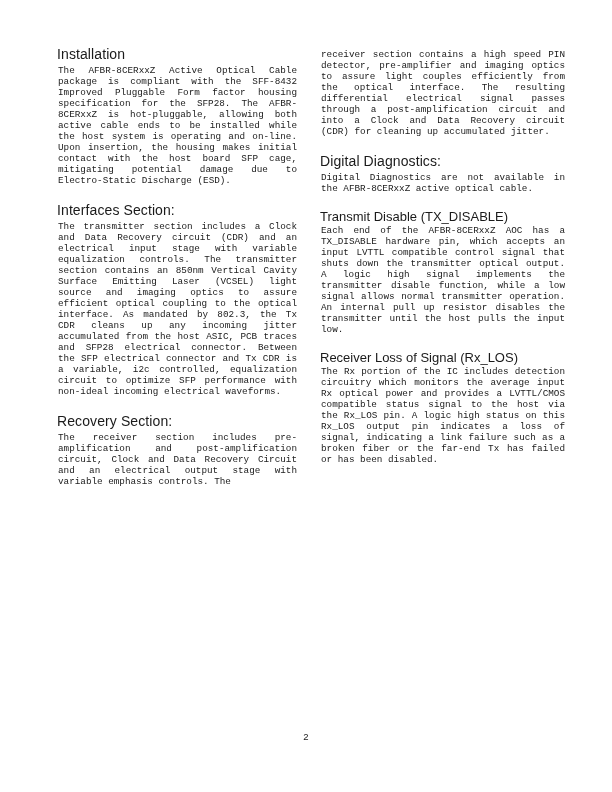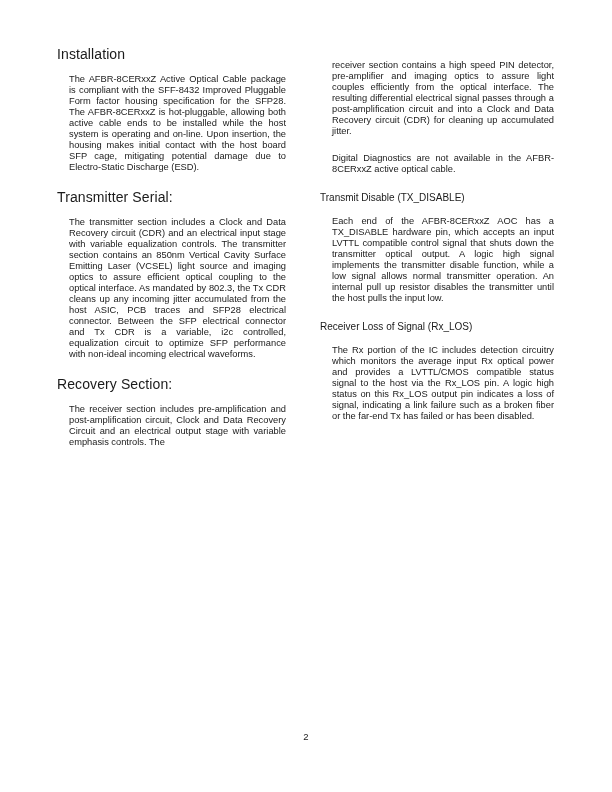--- a/index.html
+++ b/index.html
@@ -29,32 +29,33 @@
   .sec-first-right { padding-top: 2px; }
   .h1 {
     font-size: 14px;
     font-weight: 400;
     line-height: 16px;
     margin: 0 0 3px 0;
     letter-spacing: 0.1px;
     color: #1a1a1a;
   }
   .h2 {
-    font-size: 10px;
+    font-size: 13px;
     font-weight: 400;
     line-height: 13px;
     margin: 0 0 2px 0;
     color: #1a1a1a;
   }
   .body-text {
     font-size: 9.3px;
     line-height: 11px;
-    margin: 12px;
+    margin: 1px;
     text-align: justify;
     color: #202020;
+    font-family: Liberation Mono, monospace;
   }
   .page-number {
     position: absolute;
     left: 0;
     right: 0;
     top: 731px;
     text-align: center;
     font-size: 9.5px;
     color: #1a1a1a;
   }
@@ -69,38 +70,39 @@
 
       <div class="sec">
         <div class="h1">Installation</div>
         <p class="body-text">The AFBR-8CERxxZ Active Optical Cable package is compliant with the SFF-8432 Improved Pluggable Form factor housing specification for the SFP28. The AFBR-8CERxxZ is hot-pluggable, allowing both active cable ends to be installed while the host system is operating and on-line. Upon insertion, the housing makes initial contact with the host board SFP cage, mitigating potential damage due to Electro-Static Discharge (ESD).</p>
       </div>
 
       <div class="sec">
       </div>
 
       <div class="sec">
-        <div class="h1">Transmitter Serial:</div>
+        <div class="h1">Interfaces Section:</div>
         <p class="body-text">The transmitter section includes a Clock and Data Recovery circuit (CDR) and an electrical input stage with variable equalization controls. The transmitter section contains an 850nm Vertical Cavity Surface Emitting Laser (VCSEL) light source and imaging optics to assure efficient optical coupling to the optical interface. As mandated by 802.3, the Tx CDR cleans up any incoming jitter accumulated from the host ASIC, PCB traces and SFP28 electrical connector. Between the SFP electrical connector and Tx CDR is a variable, i2c controlled, equalization circuit to optimize SFP performance with non-ideal incoming electrical waveforms.</p>
       </div>
 
       <div class="sec">
         <div class="h1">Recovery Section:</div>
         <p class="body-text">The receiver section includes pre-amplification and post-amplification circuit, Clock and Data Recovery Circuit and an electrical output stage with variable emphasis controls. The</p>
       </div>
 
     </div>
 
     <div class="col-right">
 
       <div class="sec sec-first-right">
         <p class="body-text">receiver section contains a high speed PIN detector, pre-amplifier and imaging optics to assure light couples efficiently from the optical interface. The resulting differential electrical signal passes through a post-amplification circuit and into a Clock and Data Recovery circuit (CDR) for cleaning up accumulated jitter.</p>
       </div>
 
       <div class="sec">
+        <div class="h1">Digital Diagnostics:</div>
         <p class="body-text">Digital Diagnostics are not available in the AFBR-8CERxxZ active optical cable.</p>
       </div>
 
 
       <div class="sec">
         <div class="h2">Transmit Disable (TX_DISABLE)</div>
         <p class="body-text">Each end of the AFBR-8CERxxZ AOC has a TX_DISABLE hardware pin, which accepts an input LVTTL compatible control signal that shuts down the transmitter optical output. A logic high signal implements the transmitter disable function, while a low signal allows normal transmitter operation. An internal pull up resistor disables the transmitter until the host pulls the input low.</p>
       </div>
 
       <div class="sec">

